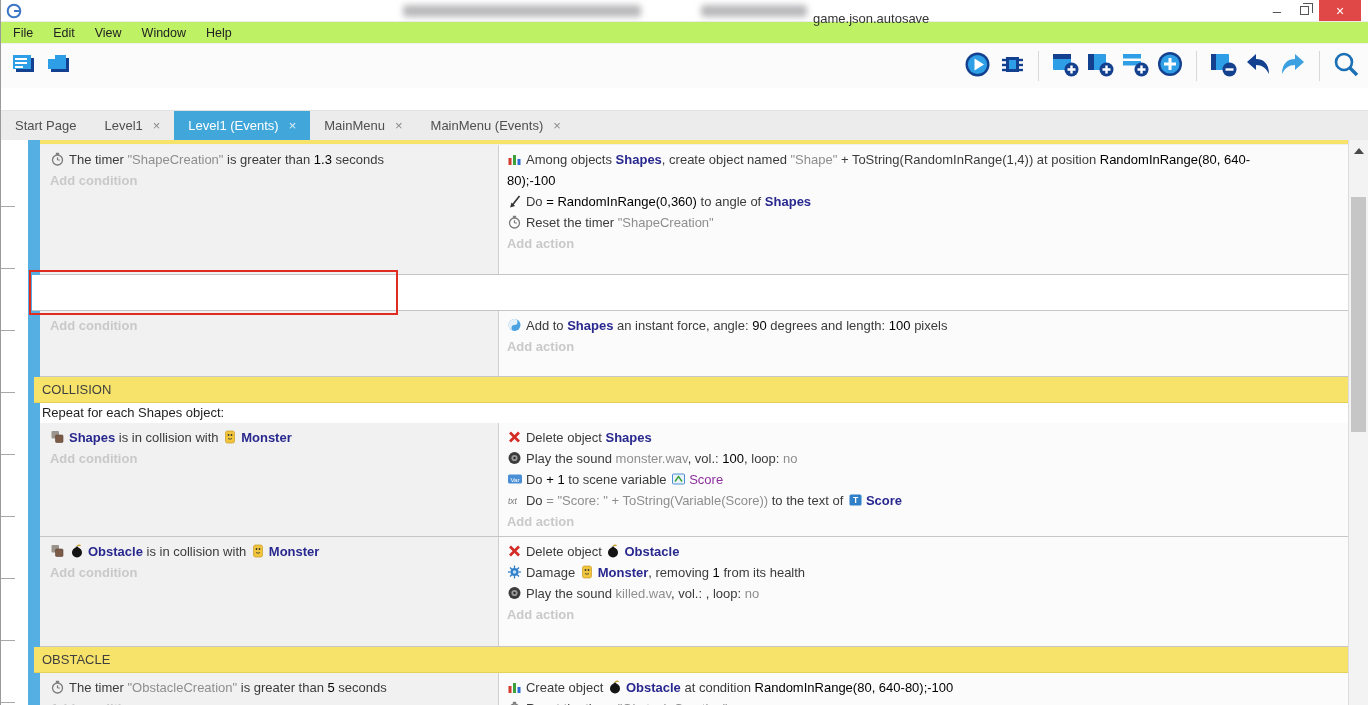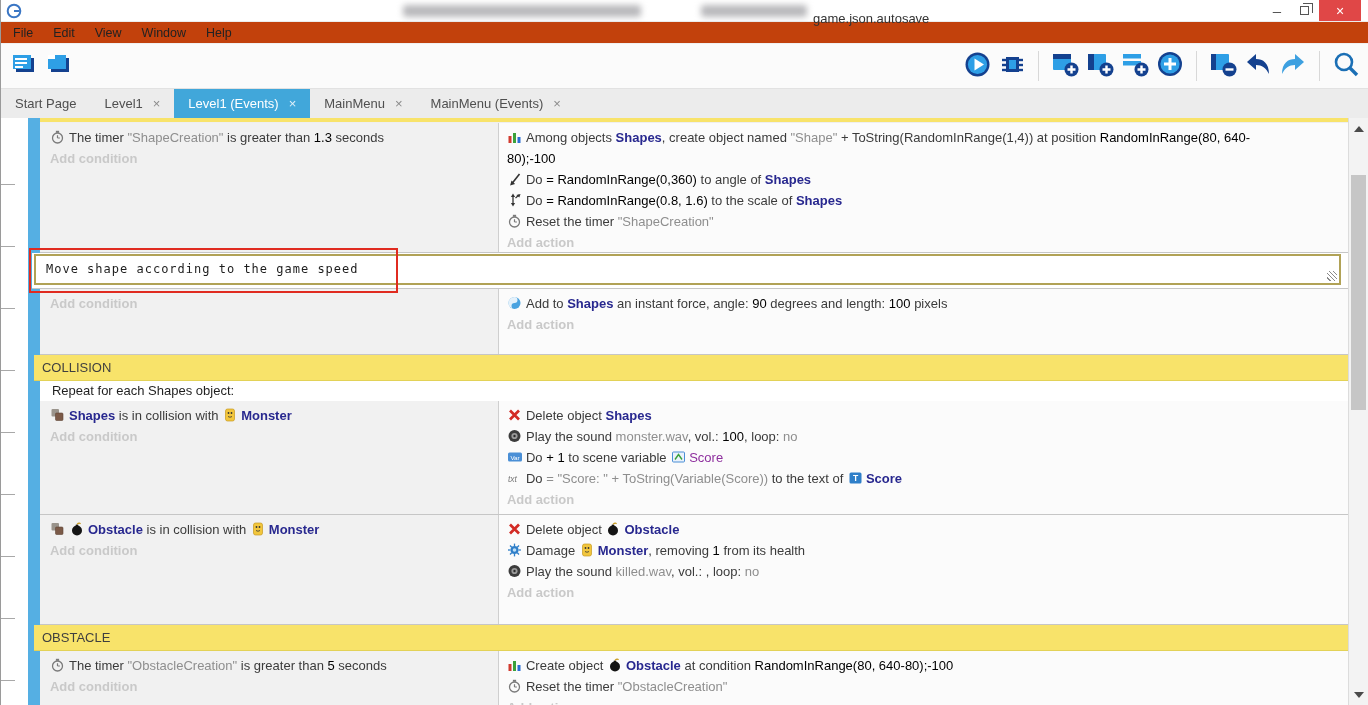--- a/index.html
+++ b/index.html
@@ -15,49 +15,49 @@
 .b2 { left:700px; width:106px; }
 .title { position:absolute; left:812px; top:3px; font-size:13px; color:#333;margin-top:8px; }
 .wc { position:absolute; top:0; height:21px; display:flex; align-items:center; justify-content:center; font-size:13px; color:#555; cursor:default; }
 .min { left:1262px; width:28px; font-size:15px; }
 .rest { left:1290px; width:26px; }
 .restglyph { width:9px; height:9px; border:1px solid #555; position:relative; background:#fff; }
 .restglyph:before { content:""; position:absolute; left:2px; top:-4px; width:9px; height:9px; border:1px solid #555; border-bottom:none; border-left:none; }
 .close { left:1318px; width:42px; background:#e04747; color:#fff; font-size:14px; }
 
 
-.menubar { height:22px; background:#c2410c; display:flex; align-items:center; border-bottom:1px solid #f0f0f0; padding-left:2px; }
+.menubar { height:22px; background:#bef264; display:flex; align-items:center; border-bottom:1px solid #f0f0f0; padding-left:2px; }
 .menuitem { padding:0 10px; font-size:12.5px; color:#222; line-height:22px; }
 
 
 .toolbar { height:44px; background:#fbfbfb; display:flex; align-items:center; padding:0 8px; }
 .tgroup { display:flex; align-items:center; gap:7px; }
 .tgroup.right { margin-left:auto; }
 .tbtn { width:28px; height:28px; display:flex; align-items:center; justify-content:center; }
 .tsep { width:1px; height:30px; background:#d8d8d8; margin:0 5px; }
 
 
-.tabbar { height:30px; background:#ececec; display:flex; align-items:stretch; border-top:1px solid #e2e2e2; }
+.tabbar { height:30px; background:#ececec; display:flex; align-items:stretch; border-top:1px solid #e2e2e2;margin-top:22px; }
 .tab { display:flex; align-items:center; padding:0 14px; font-size:13px; color:#4f4f4f; gap:10px; }
 .tab .x { color:#8a8a8a; font-size:13px; }
 .tab.active { background:#41a7da; color:#fff; }
 .tab.active .x { color:#dff0fa; }
 
 
 .events { height:587px; display:flex; position:relative; }
 .gutter { width:27px; background:#fff; position:relative; }
 .tick { position:absolute; left:0; width:14px; border-top:1px solid #a8a8a8; }
 .sheet { width:1321px; position:relative; background:#fff; overflow:hidden; }
 .bluebar { position:absolute; left:0; top:0; width:12px; height:100%; background:#55afe3; }
 #rows { position:relative; }
 .row { box-sizing:border-box; }
 .strip { height:5px; background:#f8e36a; margin-left:12px; border-bottom:1px solid #efefef; }
 .group { height:26px; margin-left:6px; background:#f8e36a; color:#3f3f3f; font-size:13px; line-height:25px; padding-left:8px; border-bottom:1px solid #e3d257; }
 .event { margin-left:12px; border-bottom:1px solid #c6c6c6; background:#fff; overflow:hidden; display:flex; flex-direction:column; }
-.hdr { height:20px; line-height:20px; font-size:13px; color:#1f1f1f; background:#fff; padding-left:12px; }
+.hdr { height:20px; line-height:20px; font-size:13px; color:#1f1f1f; background:#fff; padding-left:2px; }
 .body { display:flex; flex:1; min-height:0; }
 .cond { width:459px; background:#f1f1f1; border-right:1px solid #cfcfcf; padding:4px 6px 0 10px; }
 .acts { flex:1; background:#fbfbfb; padding:4px 40px 0 8px; }
 .line { font-size:13px; line-height:21px; color:#3b3b3b; }
 .line.ph { color:#c9c9c9;font-weight:bold; }
 .seg { color:#3b3b3b; }
 .quo { color:#8e8e8e; }
 .num { color:#000000; }
 .obj { color:#28288f; font-weight:bold;margin-top:46px; }
 .varp { color:#8e2f9e; }
@@ -270,38 +270,30 @@
               <div class="acts" data-name="actions-column">
                 <div class="line" data-name="action-line"><span class="mi" data-name="create-object-icon"><svg width="15" height="14" viewBox="0 0 14 14">
                       <rect x="1" y="6" width="3" height="7" fill="#d23b2f"></rect>
                       <rect x="5.5" y="3" width="3" height="10" fill="#3aa13a"></rect>
                       <rect x="10" y="7" width="3" height="6" fill="#2b6fd4"></rect>
                     </svg></span><span class="seg" data-name="text-segment">Among objects </span><span class="obj" data-name="text-segment">Shapes</span><span class="seg" data-name="text-segment">, create object named </span><span class="quo" data-name="text-segment">"Shape"</span><span class="seg" data-name="text-segment"> + ToString(RandomInRange(1,4)) at position </span><span class="num" data-name="text-segment">RandomInRange(80, 640-</span><br><span class="num" data-name="text-segment">80);-100</span></div>
                 <div class="line" data-name="action-line"><span class="mi" data-name="angle-icon"><svg width="15" height="14" viewBox="0 0 14 14">
                       <path d="M12 2 L4.5 11.5" stroke="#333" stroke-width="1.6"></path>
                       <path d="M2.6 13.4 L4 8.4 L7.6 12 Z" fill="#333"></path>
                     </svg></span><span class="seg" data-name="text-segment">Do </span><span class="num" data-name="text-segment">= RandomInRange(0,360)</span><span class="seg" data-name="text-segment"> to angle of </span><span class="obj" data-name="text-segment">Shapes</span></div>
-                <div class="line" data-name="action-line"><span class="mi" data-name="scale-icon"><svg width="15" height="14" viewBox="0 0 14 14">
-                      <path d="M5.5 3 L5.5 11" stroke="#333" stroke-width="1.3"></path>
-                      <path d="M5.5 0.6 L3.4 4 L7.6 4 Z" fill="#333"></path>
-                      <path d="M5.5 13.4 L3.4 10 L7.6 10 Z" fill="#333"></path>
-                      <path d="M8 5 L11.5 2" stroke="#333" stroke-width="1.2"></path>
-                      <path d="M13 1 L8.8 2 L11.8 4.6 Z" fill="#333"></path>
-                    </svg></span><span class="seg" data-name="text-segment">Do </span><span class="num" data-name="text-segment">= RandomInRange(0.8, 1.6)</span><span class="seg" data-name="text-segment"> to the scale of </span><span class="obj" data-name="text-segment">Shapes</span></div>
                 <div class="line" data-name="action-line"><span class="mi" data-name="timer-icon"><svg width="15" height="14" viewBox="0 0 14 14">
                       <rect x="5.4" y="0.8" width="3.2" height="2" fill="#7a7a7a"></rect>
                       <circle cx="7" cy="8" r="5" fill="none" stroke="#7a7a7a" stroke-width="1.3"></circle>
                       <path d="M7 8 L7 5.2 M7 8 L9.4 8" stroke="#7a7a7a" stroke-width="1.2" fill="none"></path>
                     </svg></span><span class="seg" data-name="text-segment">Reset the timer </span><span class="quo" data-name="text-segment">"ShapeCreation"</span></div>
                 <div class="line ph" data-name="add-action-placeholder">Add action</div>
               </div>
             </div>
           </div>
           <div class="row commentrow" data-name="comment-row">
-            <div class="commentbox" data-name="comment-editor">Move shape according to the game speed<span class="resize" data-name="resize-handle-icon"></span></div>
             <div class="redbox" data-name="selection-highlight"></div>
           </div>
           <div class="row event" data-name="event-shape-movement">
             <div class="body">
               <div class="cond" data-name="conditions-column">
                 <div class="line ph" data-name="add-condition-placeholder">Add condition</div>
               </div>
               <div class="acts" data-name="actions-column">
                 <div class="line" data-name="action-line"><span class="mi" data-name="force-icon"><svg width="15" height="14" viewBox="0 0 14 14">
                       <circle cx="7" cy="7" r="6" fill="#4aa3e0"></circle>

